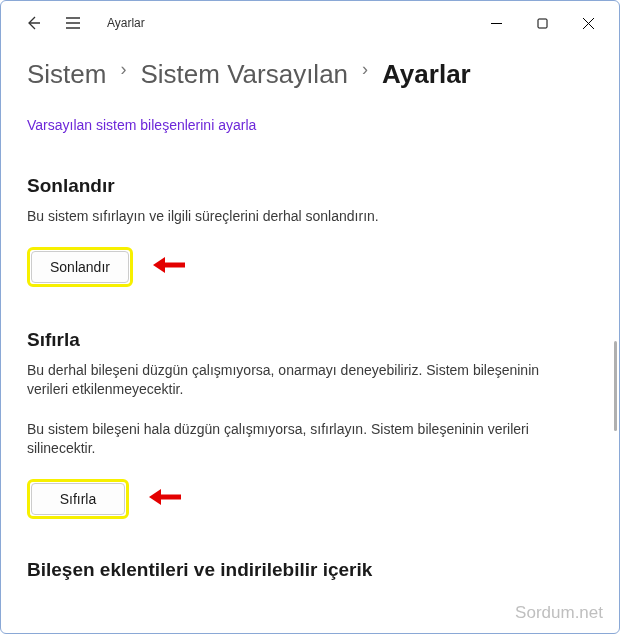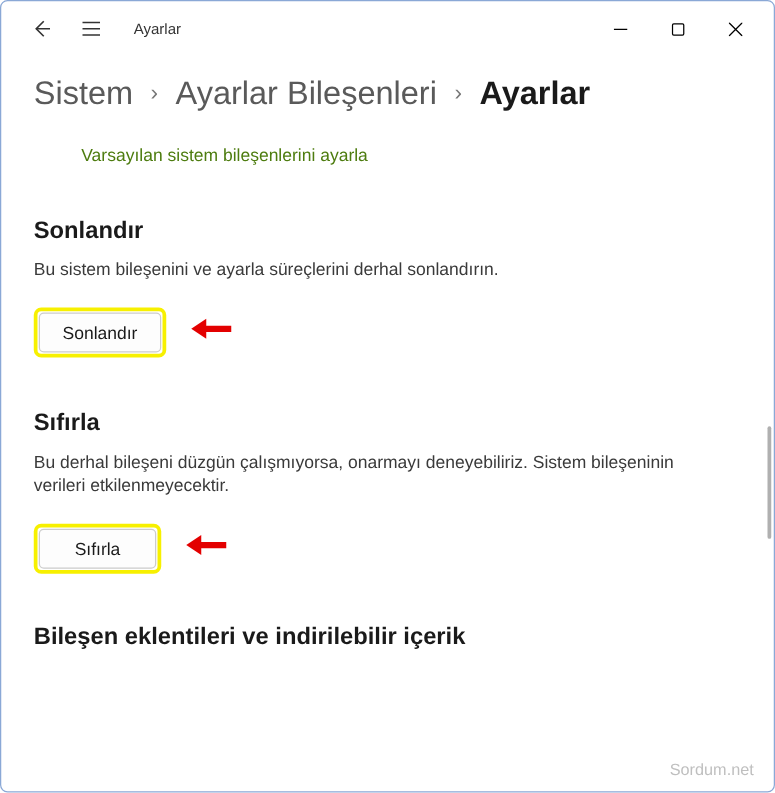--- a/index.html
+++ b/index.html
@@ -50,47 +50,45 @@
       display: flex;
       align-items: center;
       justify-content: center;
       cursor: pointer;
     }
     .content {
       padding: 14px 26px 0 26px;
     }
     .breadcrumb {
       display: flex;
-      align-items: center;
       gap: 14px;
       font-size: 26px;
       color: #666;
       margin-bottom: 26px;
     }
     .crumb {
       cursor: pointer;
       color: #5a5a5a;
       font-weight: 400;
     }
     .crumb-sep {
       color: #777;
       font-size: 18px;
     }
     .crumb.current {
       color: #1a1a1a;
       font-weight: 600;
       cursor: default;
     }
     .link {
-      color: #4d7c0f;
+      color: #6d28d9;
       font-size: 14px;
       cursor: pointer;
       display: inline-block;
       margin-bottom: 42px;
-      margin-left: 38px;
     }
     .section-title {
       font-size: 19px;
       font-weight: 600;
       color: #1a1a1a;
       margin-bottom: 10px;
     }
     .section-desc {
       font-size: 14px;
       color: #3a3a3a;
@@ -125,21 +123,21 @@
     .row { 
       display: flex; 
       align-items: center; 
       margin-bottom: 22px; 
     }
     .row .highlight { margin-bottom: 0; }
     .watermark {
       position: absolute;
       right: 16px;
       bottom: 10px;
-      font-size: 13px;
+      font-size: 17px;
       color: #bfbfbf;
     }
     .scrollbar-ind {
       position: absolute;
       right: 2px;
       top: 340px;
       width: 3px;
       height: 90px;
       background: #b0b0b0;
       border-radius: 2px;
@@ -179,46 +177,47 @@
           <path d="M0 0 L11 11 M11 0 L0 11" stroke="#000" stroke-width="1"></path>
         </svg>
     </div>
   </div>
 </div>
 
 <div class="content">
   <div class="breadcrumb">
     <span class="crumb">Sistem</span>
     <span class="crumb-sep">›</span>
-    <span class="crumb">Ayarlar Bileşenleri</span>
+    <span class="crumb">Sistem Varsayılan</span>
     <span class="crumb-sep">›</span>
     <span class="crumb current">Ayarlar</span>
   </div>
 
   <span class="link">Varsayılan sistem bileşenlerini ayarla</span>
 
   <div class="section-title">Sonlandır</div>
-  <div class="section-desc">Bu sistem bileşenini ve ayarla süreçlerini derhal sonlandırın.</div>
+  <div class="section-desc">Bu sistem sıfırlayın ve ilgili süreçlerini derhal sonlandırın.</div>
   <div class="row">
     <span class="highlight">
       <span class="action-btn">Sonlandır</span>
     </span>
     <span class="arrow">
       <svg width="36" height="20" viewBox="0 0 36 20">
           <path d="M34 10 H8" stroke="#e30000" stroke-width="5"></path>
           <path d="M2 10 L14 2 L14 18 Z" fill="#e30000"></path>
         </svg>
     </span>
   </div>
 
   <div style="height:20px"></div>
 
   <div class="section-title">Sıfırla</div>
   <div class="section-desc">Bu derhal bileşeni düzgün çalışmıyorsa, onarmayı deneyebiliriz. Sistem bileşeninin verileri etkilenmeyecektir.</div>
 
+  <div class="section-desc">Bu sistem bileşeni hala düzgün çalışmıyorsa, sıfırlayın. Sistem bileşeninin verileri silinecektir.</div>
   <div class="row">
     <span class="highlight">
       <span class="action-btn">Sıfırla</span>
     </span>
     <span class="arrow">
       <svg width="36" height="20" viewBox="0 0 36 20">
           <path d="M34 10 H8" stroke="#e30000" stroke-width="5"></path>
           <path d="M2 10 L14 2 L14 18 Z" fill="#e30000"></path>
         </svg>
     </span>

